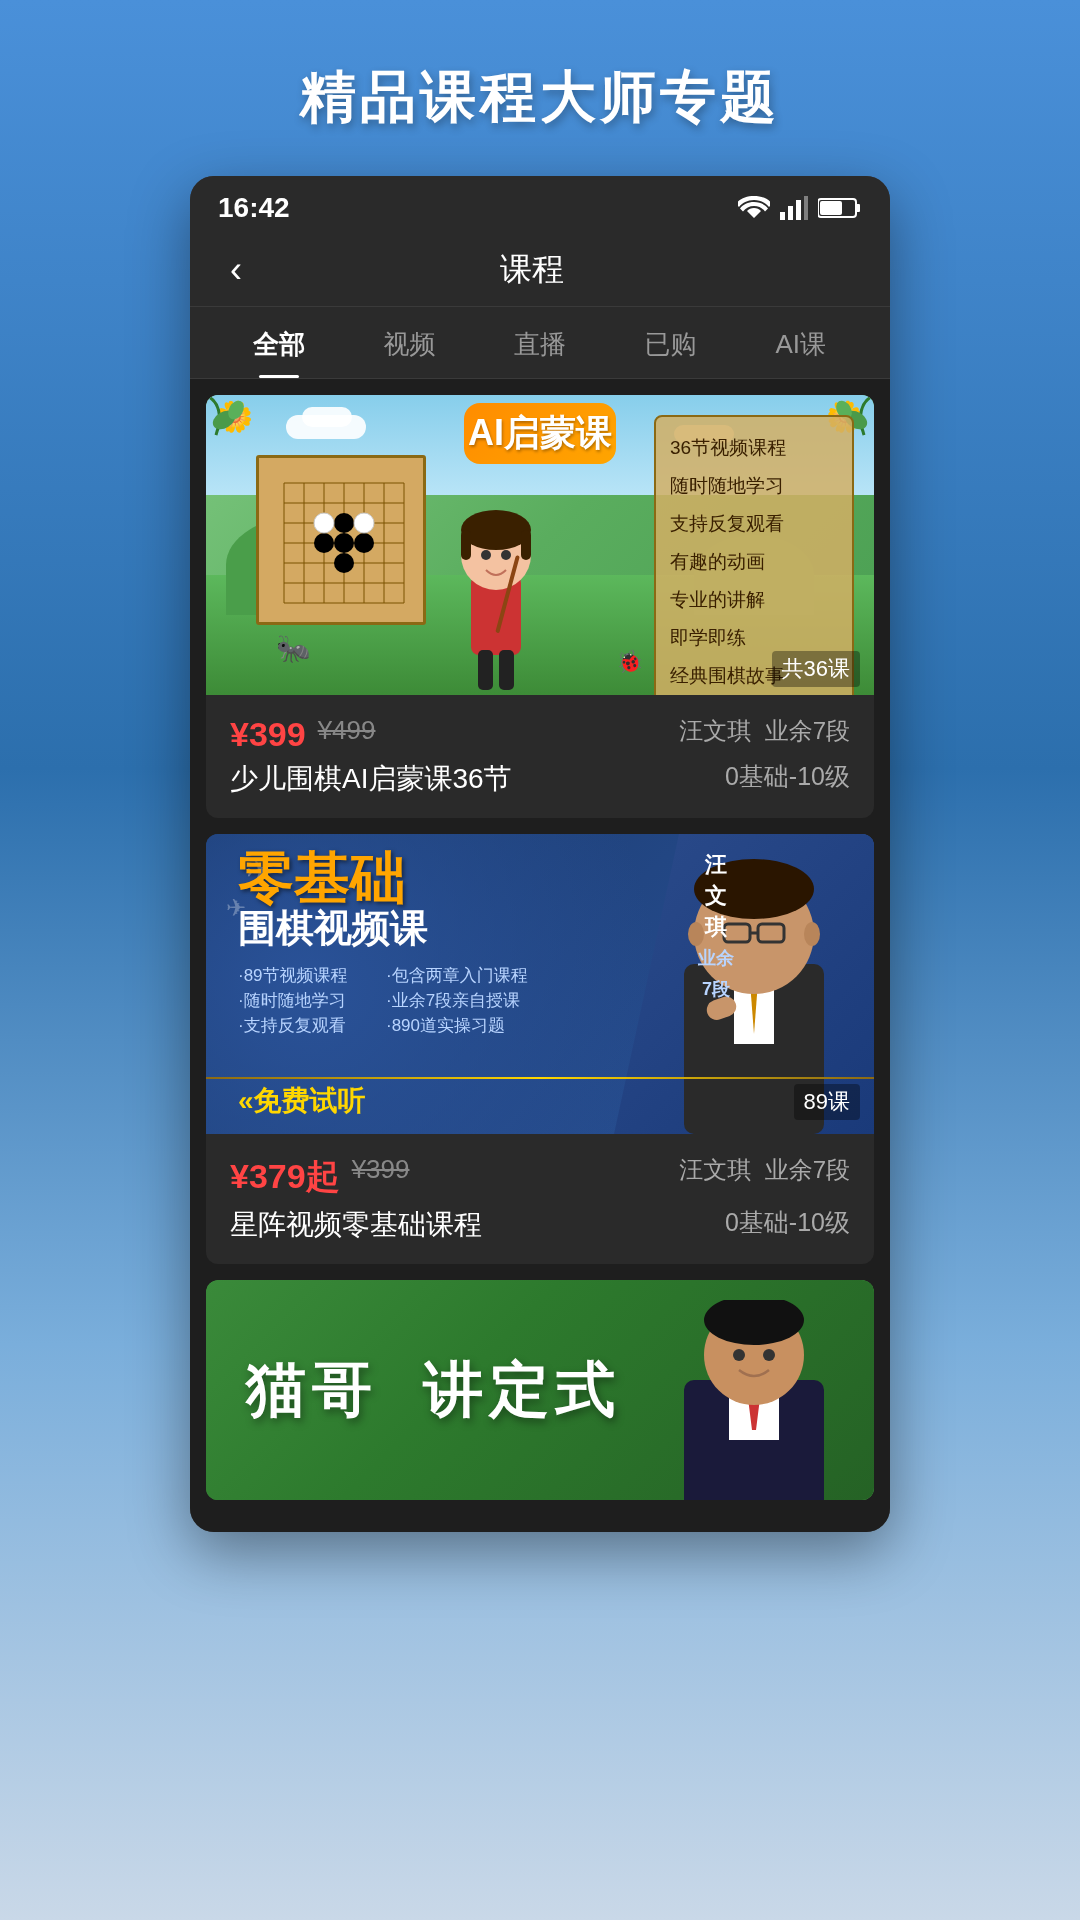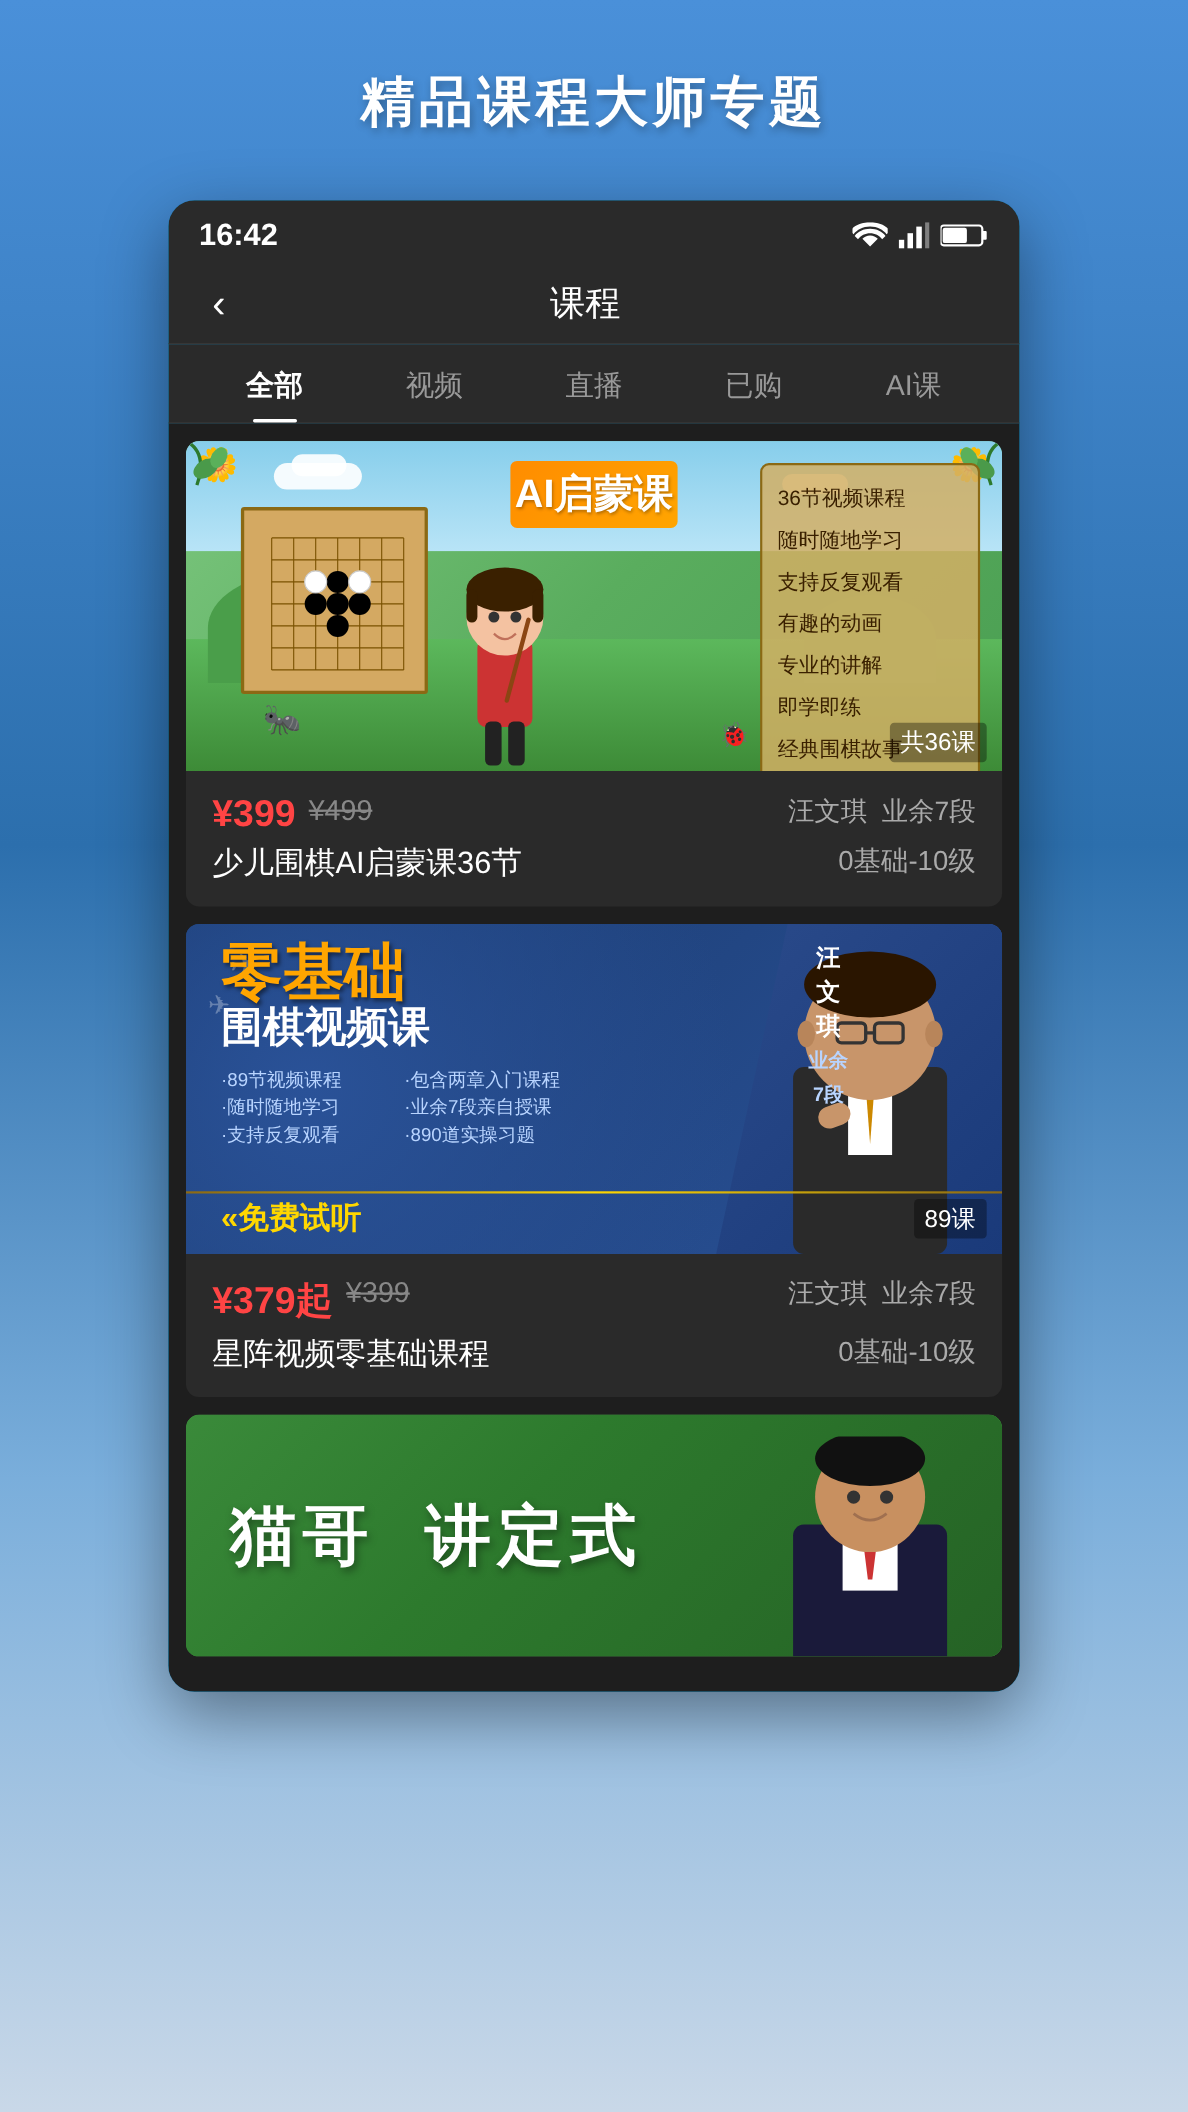--- a/index.html
+++ b/index.html
@@ -11,31 +11,31 @@
       background: linear-gradient(180deg, #4a90d9 0%, #2c6fad 40%, #7aaedb 70%, #c9d8e8 100%);
       position: relative;
       overflow-x: hidden;
     }
 
     
     .hero-title {
       text-align: center;
       padding: 60px 40px 40px;
       color: white;
-      font-size: 49px;
+      font-size: 56px;
       font-weight: 900;
       text-shadow: 2px 4px 8px rgba(0,0,0,0.3);
       letter-spacing: 4px;
     }
 
     
     .phone-container {
-      width: 774px;
-      margin: 16px auto;
-      background: #0ea5e9;
+      width: 700px;
+      margin: 0 auto;
+      background: #404040;
       border-radius: 24px;
       overflow: hidden;
       box-shadow: 0 20px 60px rgba(0,0,0,0.4);
     }
 
     
     .status-bar {
       background: #2a2a2a;
       padding: 16px 28px 10px;
       display: flex;
@@ -262,21 +262,21 @@
             </svg>
           </div>
           <div style="position:absolute;top:0;right:0;width:80px;height:80px;z-index:4;transform:scaleX(-1);">
             <svg width="80" height="80" viewBox="0 0 80 80">
               <path d="M0,0 Q20,10 10,40 Q15,20 30,15" fill="none" stroke="#2d7a2d" stroke-width="3"></path>
               <ellipse cx="18" cy="25" rx="12" ry="8" fill="#4a9a4a" transform="rotate(-30 18 25)"></ellipse>
               <ellipse cx="30" cy="15" rx="10" ry="7" fill="#5ab05a" transform="rotate(-60 30 15)"></ellipse>
             </svg>
           </div>
 
-          <div style="position:absolute;top:18px;left:50%;transform:translateX(-50%);background:linear-gradient(135deg,#ff8c00,#ffa500);color:white;font-size:36px;font-weight:900;padding:6px 4px;border-radius:6px;z-index:10;white-space:nowrap;text-shadow:1px 2px 3px rgba(0,0,0,0.3);">AI启蒙课</div>
+          <div style="position:absolute;top:8px;left:50%;transform:translateX(-50%);background:linear-gradient(135deg,#ff8c00,#ffa500);color:white;font-size:36px;font-weight:900;padding:6px 4px;border-radius:16px;z-index:10;white-space:nowrap;text-shadow:1px 2px 3px rgba(0,0,0,0.3);">AI启蒙课</div>
 
           <div style="position:absolute;left:50px;top:60px;width:170px;height:170px;background:#d4a962;border:3px solid #8B6914;border-radius:3px;z-index:5;padding:10px;">
             <svg width="150" height="150" viewBox="0 0 150 150">
 
               <line x1="15" y1="15" x2="135" y2="15" stroke="#7a5200" stroke-width="1"></line>
               <line x1="15" y1="35" x2="135" y2="35" stroke="#7a5200" stroke-width="1"></line>
               <line x1="15" y1="55" x2="135" y2="55" stroke="#7a5200" stroke-width="1"></line>
               <line x1="15" y1="75" x2="135" y2="75" stroke="#7a5200" stroke-width="1"></line>
               <line x1="15" y1="95" x2="135" y2="95" stroke="#7a5200" stroke-width="1"></line>
               <line x1="15" y1="115" x2="135" y2="115" stroke="#7a5200" stroke-width="1"></line>

